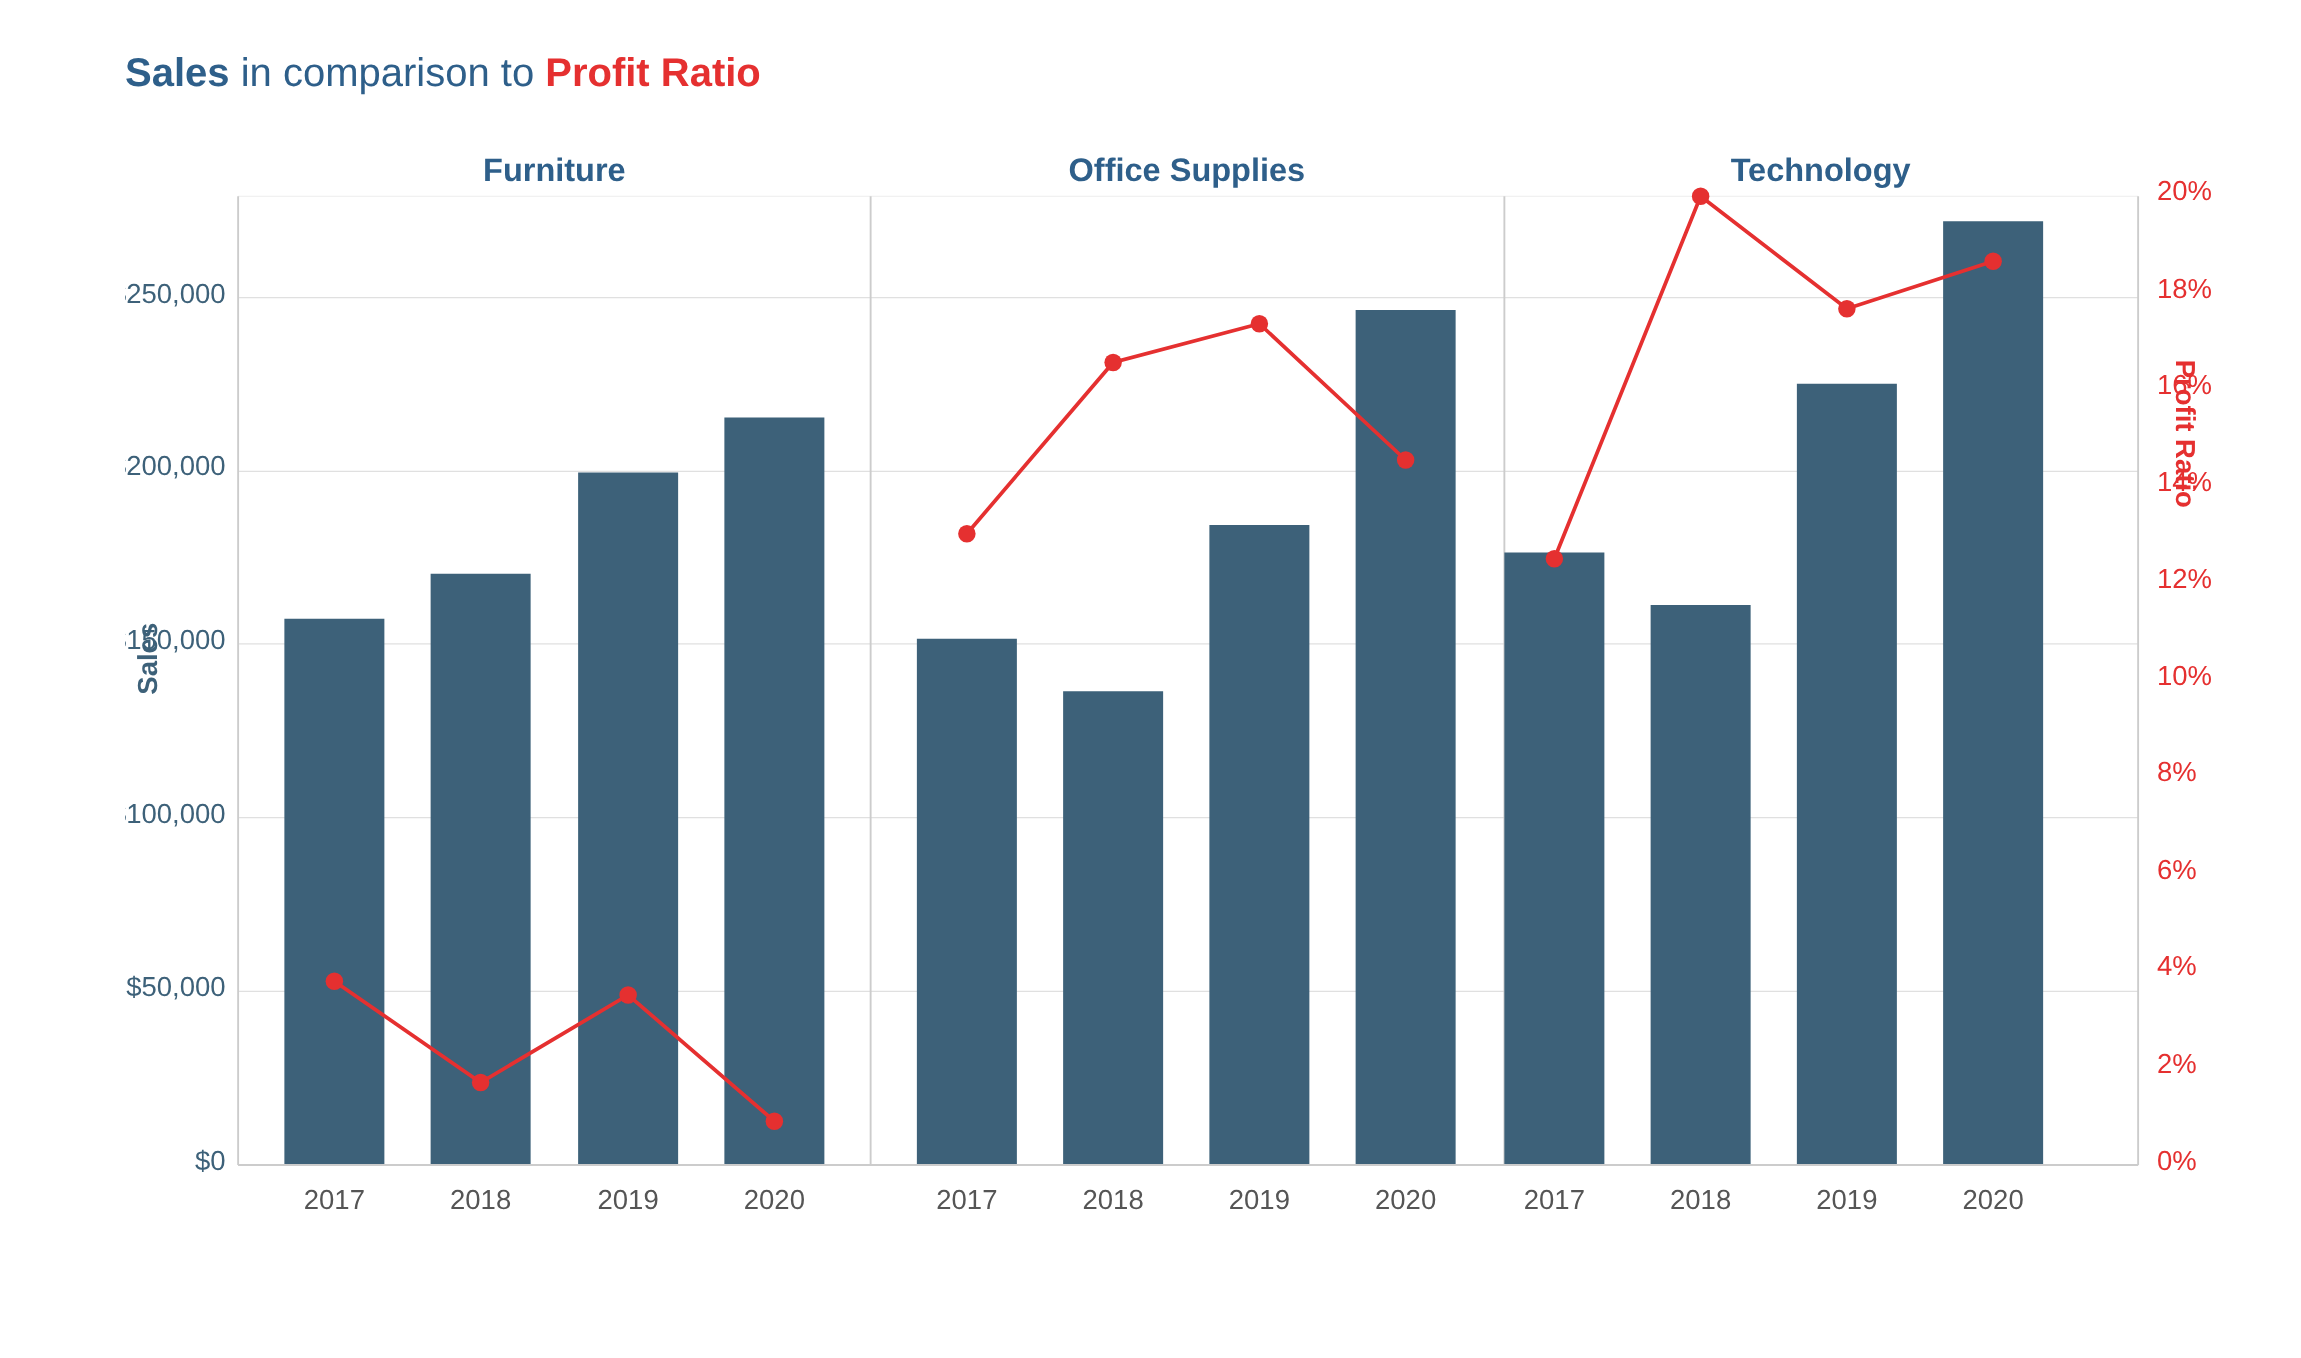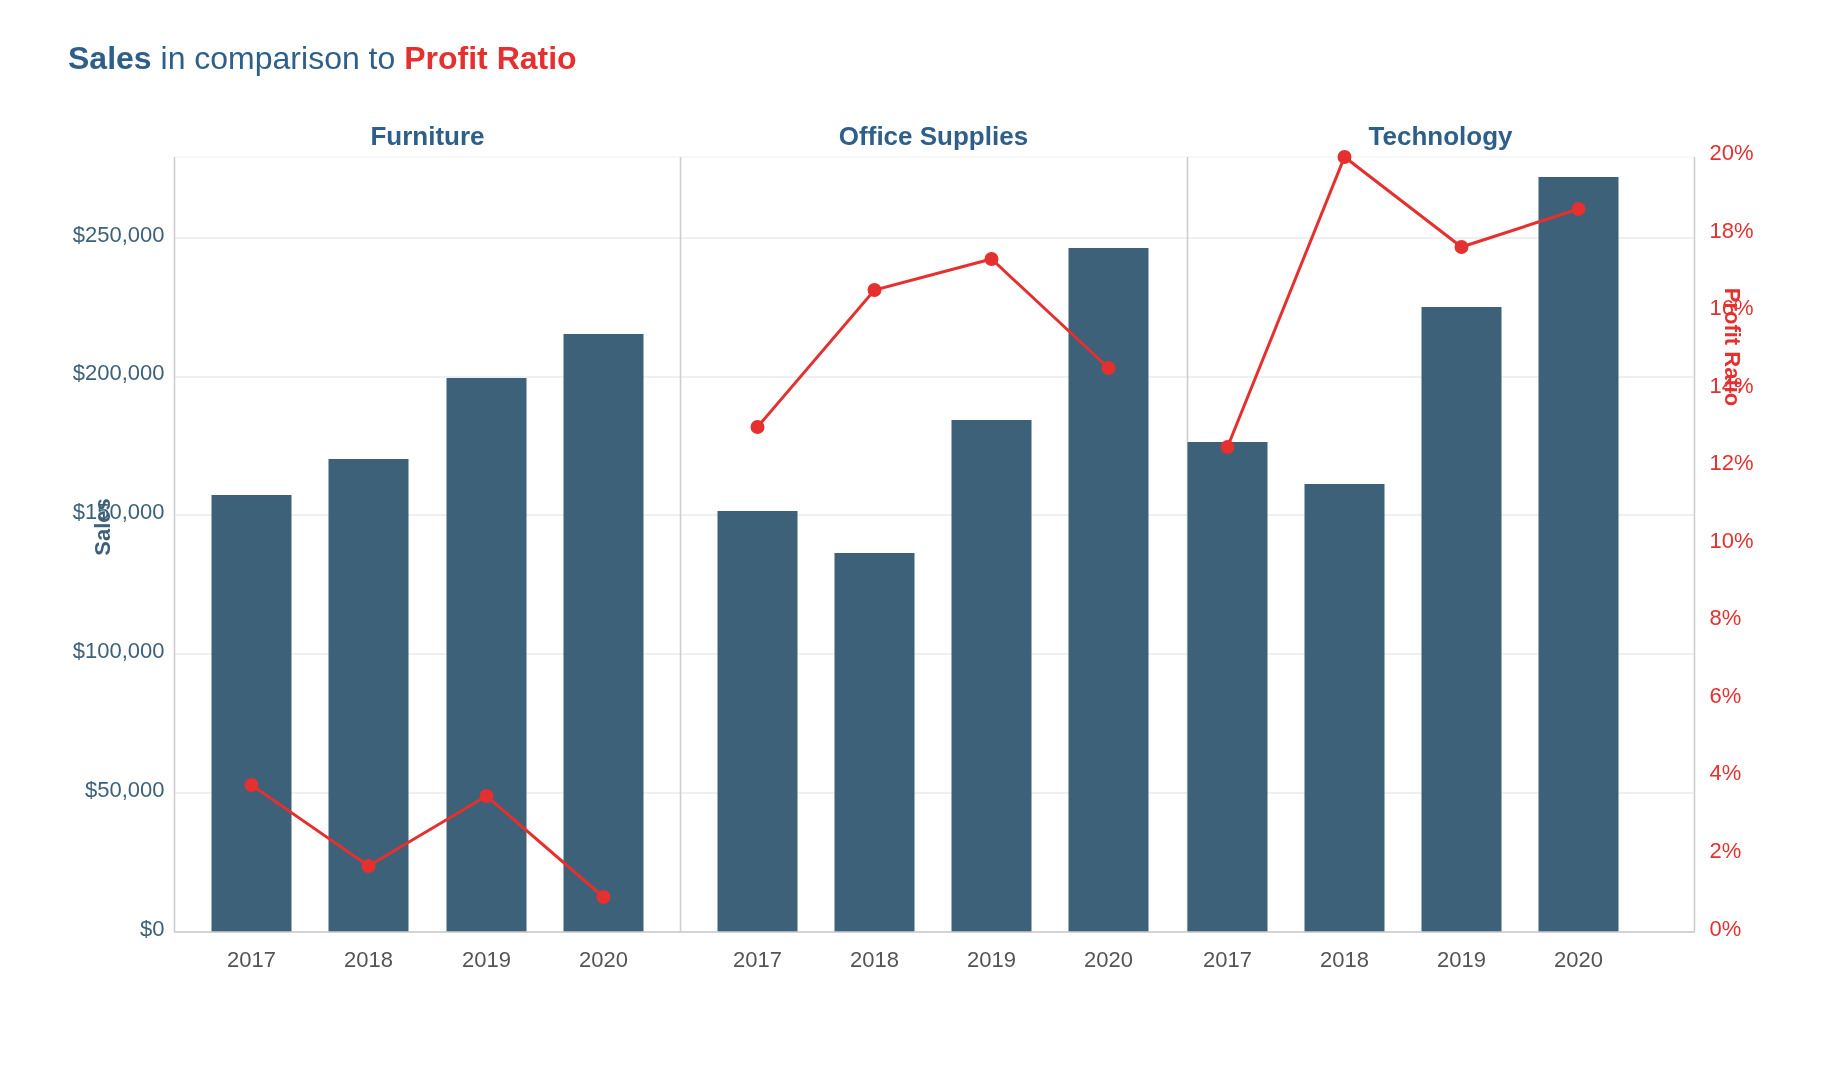--- a/index.html
+++ b/index.html
@@ -6,21 +6,21 @@
     body {
       background: #fff;
       font-family: Arial, sans-serif;
       width: 1841px;
       height: 1086px;
       overflow: hidden;
     }
     .chart-container {
       width: 1841px;
       height: 1086px;
-      padding: 40px 60px 60px 68px;
+      padding: 40px 60px 60px 100px;
       position: relative;
     }
     .chart-title {
       font-size: 32px;
       color: #2e5f8a;
       font-weight: normal;
       margin-bottom: 30px;
     }
     .chart-title .sales-word {
       font-weight: bold;

